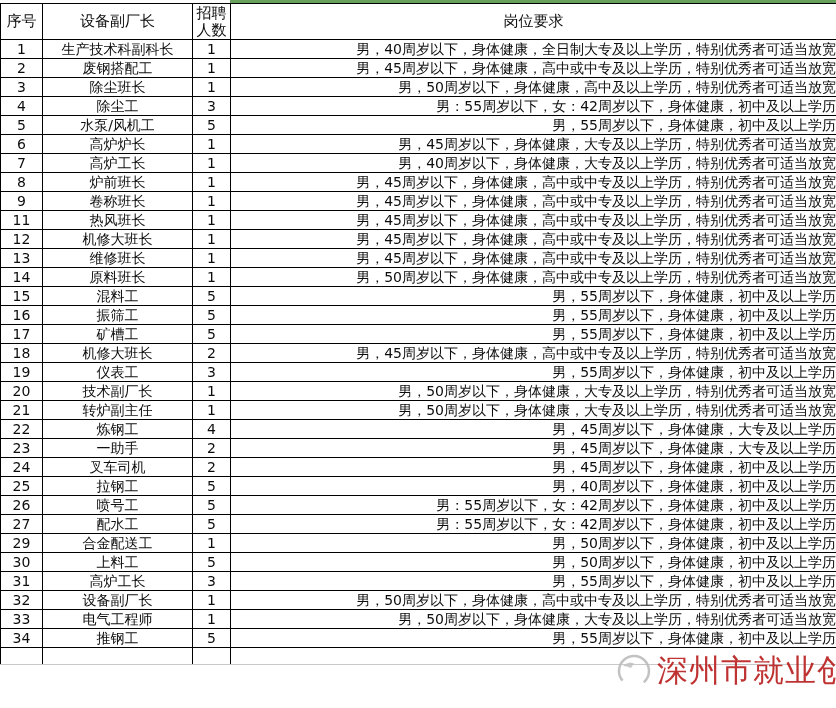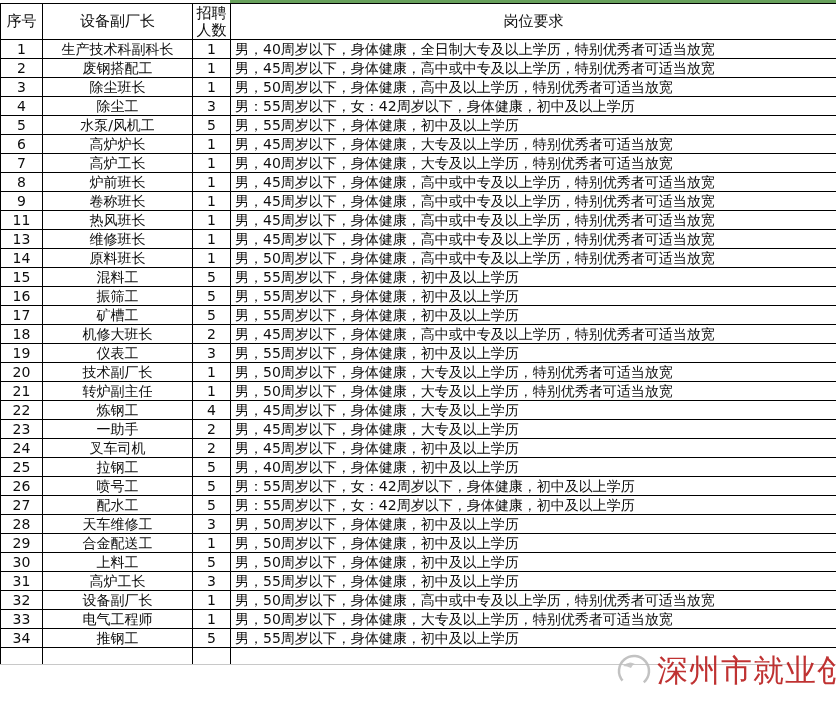--- a/index.html
+++ b/index.html
@@ -11,21 +11,21 @@
   table.jobs {
     position:absolute; top:3px; left:0; width:836px;
     border-collapse:collapse; table-layout:fixed;
   }
   table.jobs th, table.jobs td {
     border:1px solid #000000; padding:0; overflow:hidden; white-space:nowrap;
     font-weight:normal; vertical-align:middle; text-align:center;
     font-size:14px; line-height:18px; height:18px; color:#0d0d0d;
   }
   table.jobs thead th { height:35px; font-size:15px; white-space:normal; line-height:17px; }
-  table.jobs td.req { text-align:left; padding-left:4px; }
+  table.jobs td.req { text-align:right; padding-left:4px; }
   table.jobs tfoot td {
     border:none; border-bottom:1px solid #c8c8c8; height:16px;
   }
   table.jobs tfoot td.b1, table.jobs tfoot td.b2, table.jobs tfoot td.b3 {
     border-left:1px solid #000; border-right:1px solid #000;
   }
   table.jobs tfoot td.b4 { border-left:1px solid #000; }
   .watermark {
     position:absolute; left:615px; top:650px; width:215px; height:42px;
     display:flex; align-items:center; color:#b7b7b7; opacity:0.9;
@@ -114,20 +114,26 @@
           <td>1</td>
           <td class="req">男，45周岁以下，身体健康，高中或中专及以上学历，特别优秀者可适当放宽</td>
         </tr>
         <tr>
           <td>11</td>
           <td>热风班长</td>
           <td>1</td>
           <td class="req">男，45周岁以下，身体健康，高中或中专及以上学历，特别优秀者可适当放宽</td>
         </tr>
         <tr>
+          <td>12</td>
+          <td>机修大班长</td>
+          <td>1</td>
+          <td class="req">男，45周岁以下，身体健康，高中或中专及以上学历，特别优秀者可适当放宽</td>
+        </tr>
+        <tr>
           <td>13</td>
           <td>维修班长</td>
           <td>1</td>
           <td class="req">男，45周岁以下，身体健康，高中或中专及以上学历，特别优秀者可适当放宽</td>
         </tr>
         <tr>
           <td>14</td>
           <td>原料班长</td>
           <td>1</td>
           <td class="req">男，50周岁以下，身体健康，高中或中专及以上学历，特别优秀者可适当放宽</td>
@@ -202,26 +208,20 @@
           <td>26</td>
           <td>喷号工</td>
           <td>5</td>
           <td class="req">男：55周岁以下，女：42周岁以下，身体健康，初中及以上学历</td>
         </tr>
         <tr>
           <td>27</td>
           <td>配水工</td>
           <td>5</td>
           <td class="req">男：55周岁以下，女：42周岁以下，身体健康，初中及以上学历</td>
-        </tr>
-        <tr>
-          <td>28</td>
-          <td>天车维修工</td>
-          <td>3</td>
-          <td class="req">男，50周岁以下，身体健康，初中及以上学历</td>
         </tr>
         <tr>
           <td>29</td>
           <td>合金配送工</td>
           <td>1</td>
           <td class="req">男，50周岁以下，身体健康，初中及以上学历</td>
         </tr>
         <tr>
           <td>30</td>
           <td>上料工</td>

